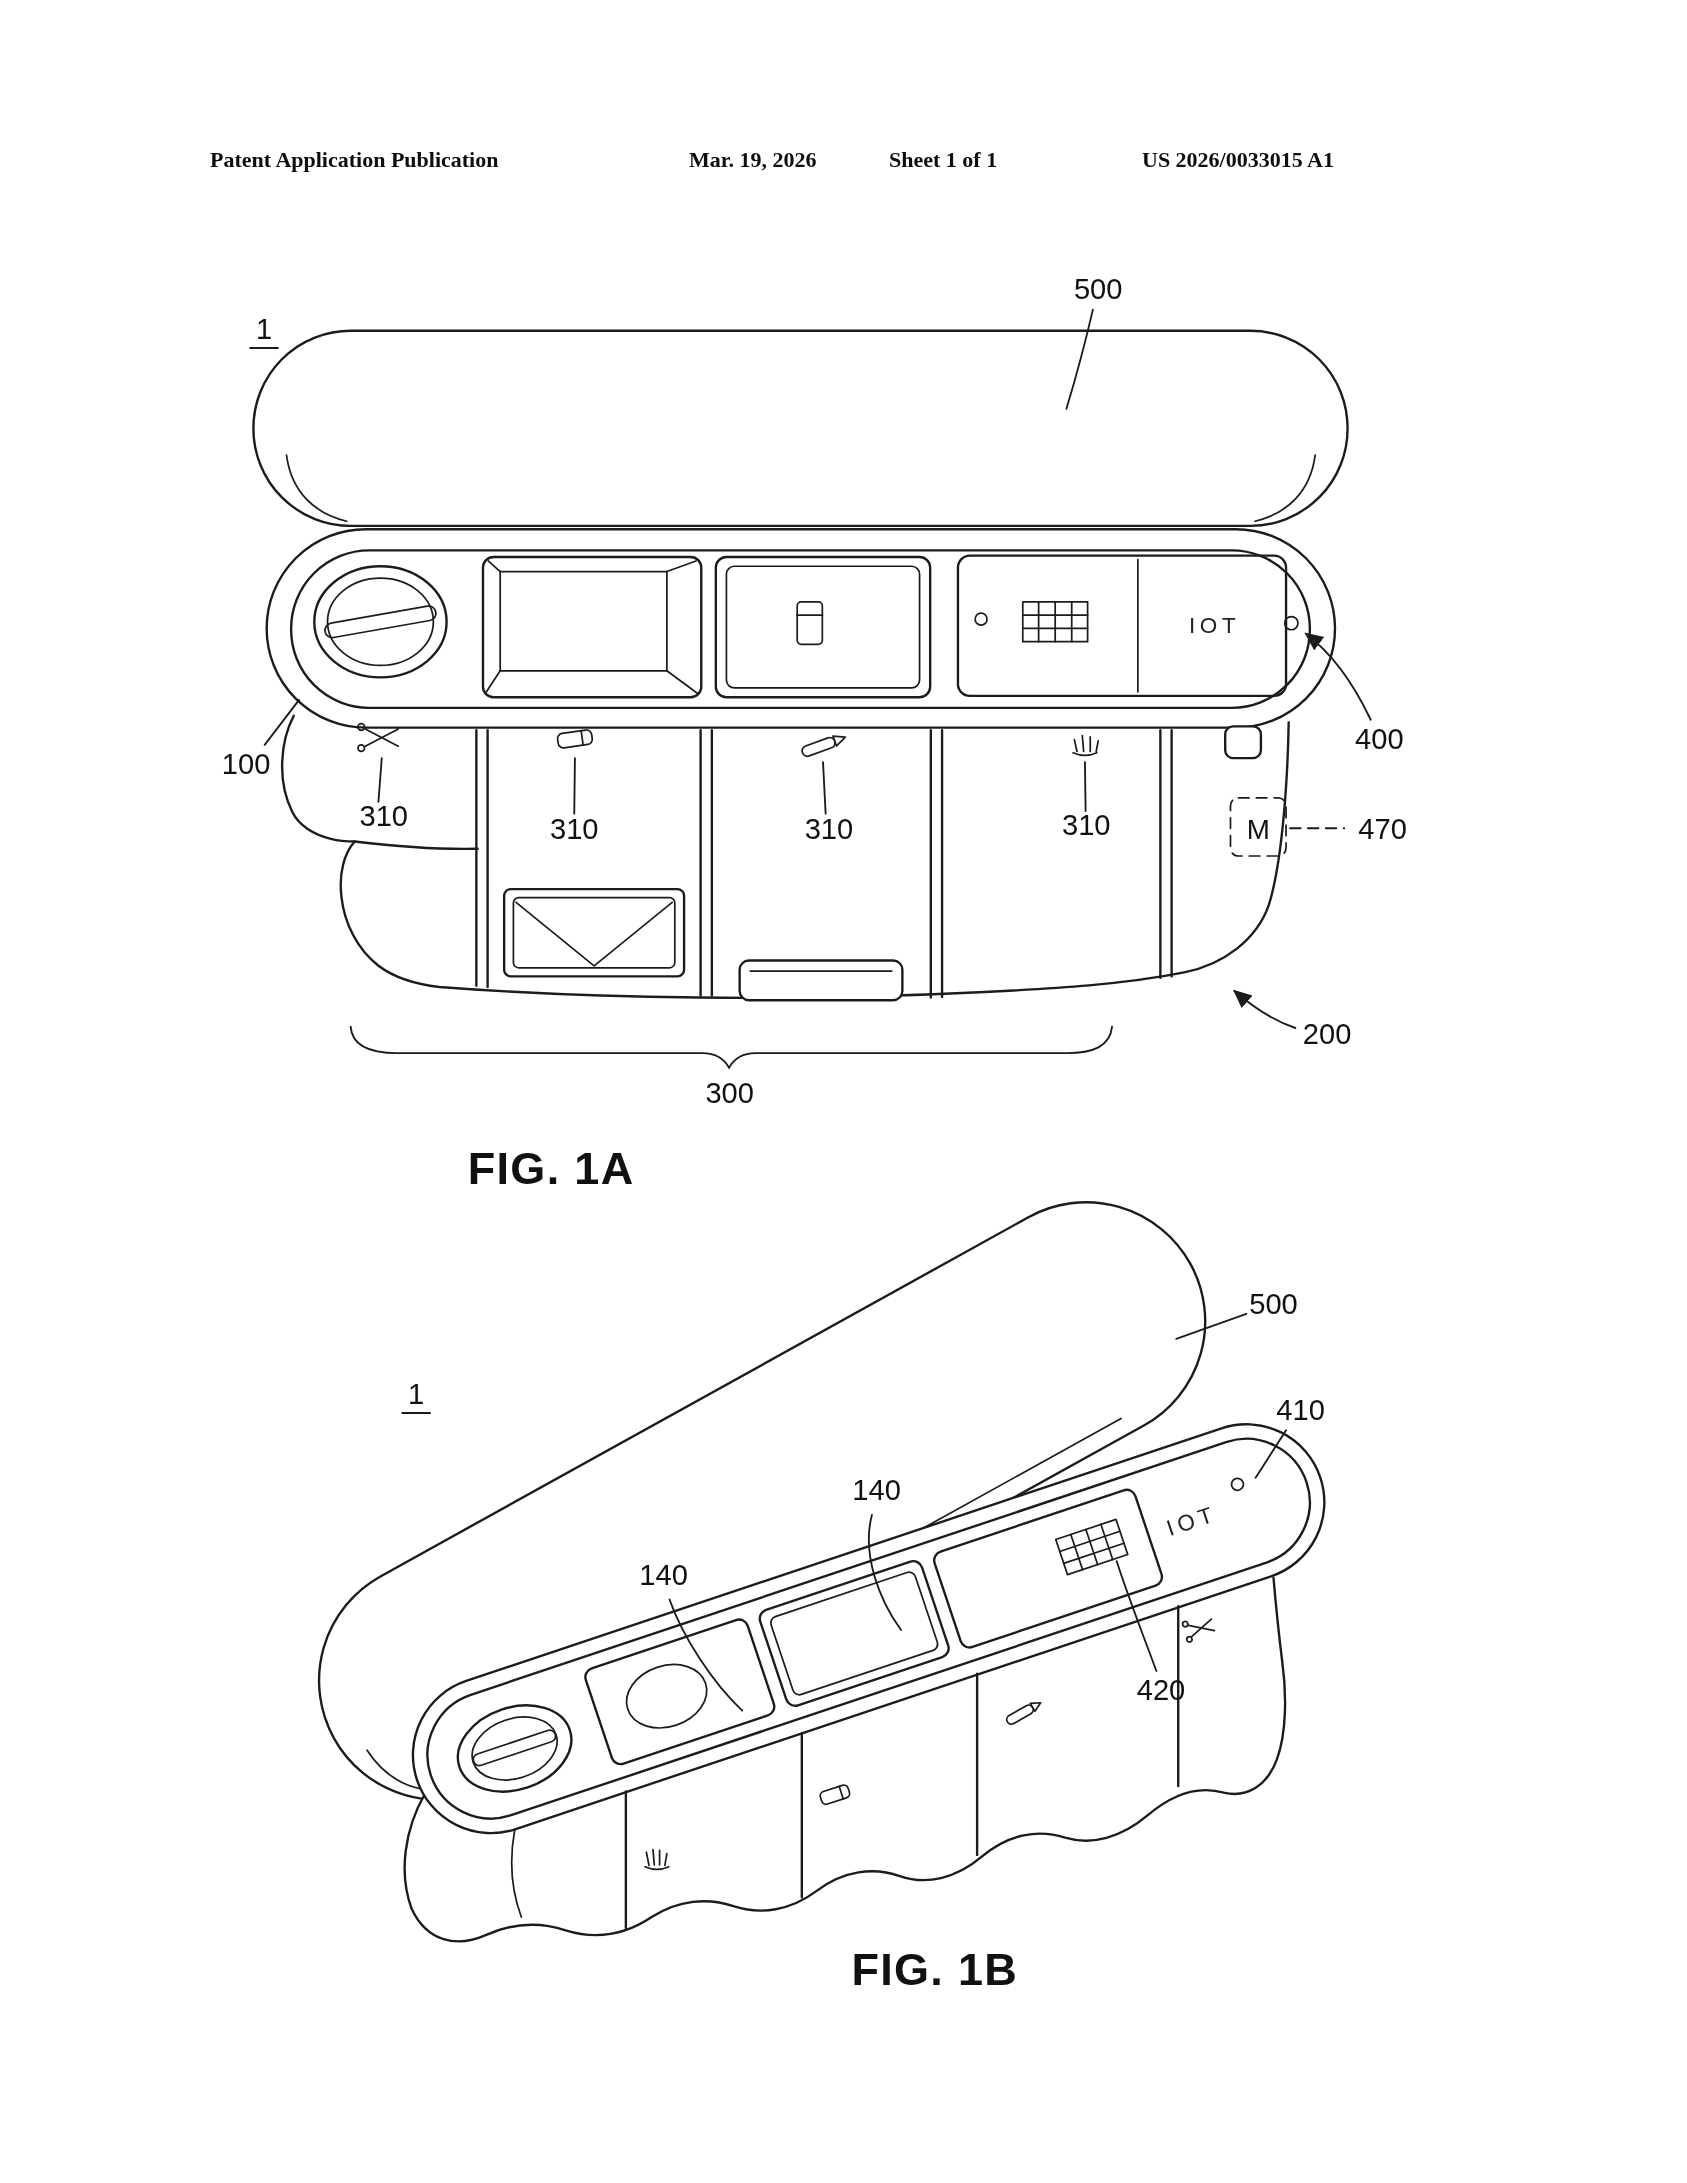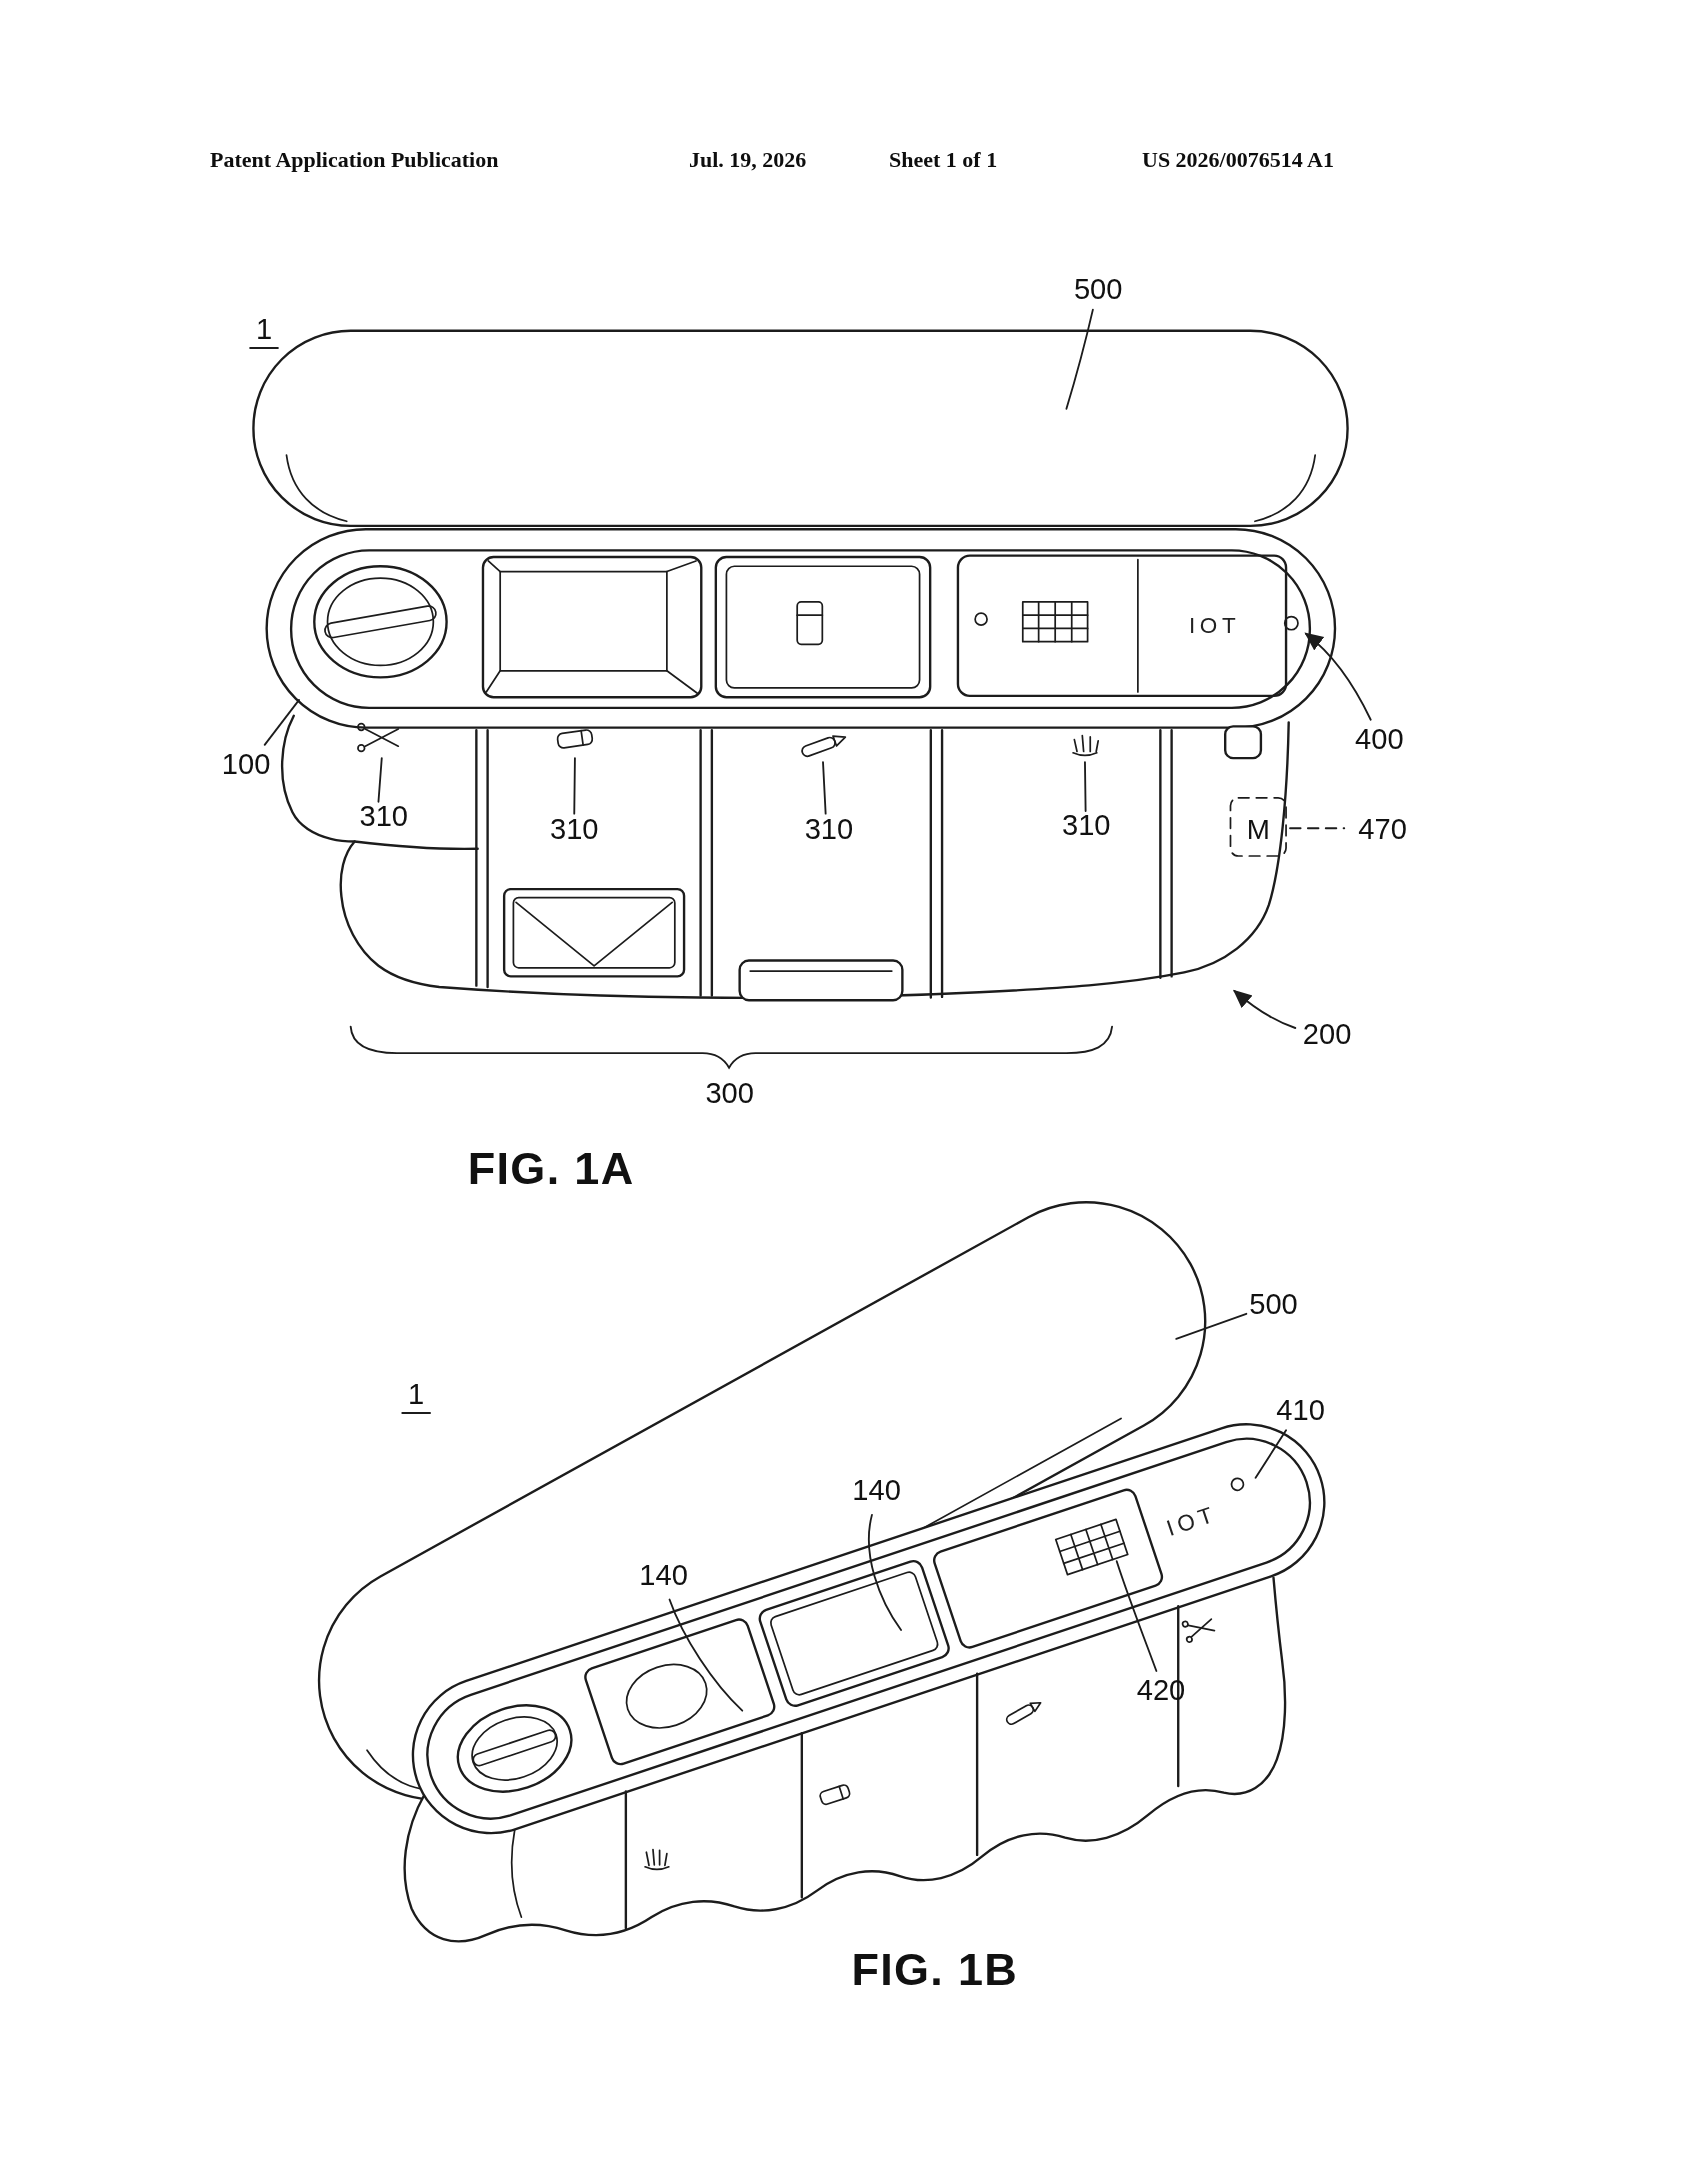--- a/index.html
+++ b/index.html
@@ -23,23 +23,23 @@
   .iot{font-family:"Liberation Sans",sans-serif;font-size:34px;letter-spacing:7px;fill:#222;text-anchor:middle;}
   .mletter{font-family:"Liberation Sans",sans-serif;font-size:42px;fill:#111;text-anchor:middle;}
 </style>
 </head>
 <body>
 
 <div class="page">
 
   <div class="hdr">
     <span class="hdr-title">Patent Application Publication</span>
-    <span class="hdr-date">Jul. 19, 2026</span>
+    <span class="hdr-date">Mar. 19, 2026</span>
     <span class="hdr-sheet">Sheet 1 of 1</span>
-    <span class="hdr-num">US 2026/0076514 A1</span>
+    <span class="hdr-num">US 2026/0033015 A1</span>
   </div>
 
   <svg width="1687" height="2183" viewBox="0 0 2550 3300">
     <defs>
       <marker id="arr" markerWidth="12" markerHeight="12" refX="9" refY="4.5" orient="auto">
         <path d="M0,0 L10,4.5 L0,9 Z" fill="#1c1c1c"></path>
       </marker>
     </defs>
 
     <g>

